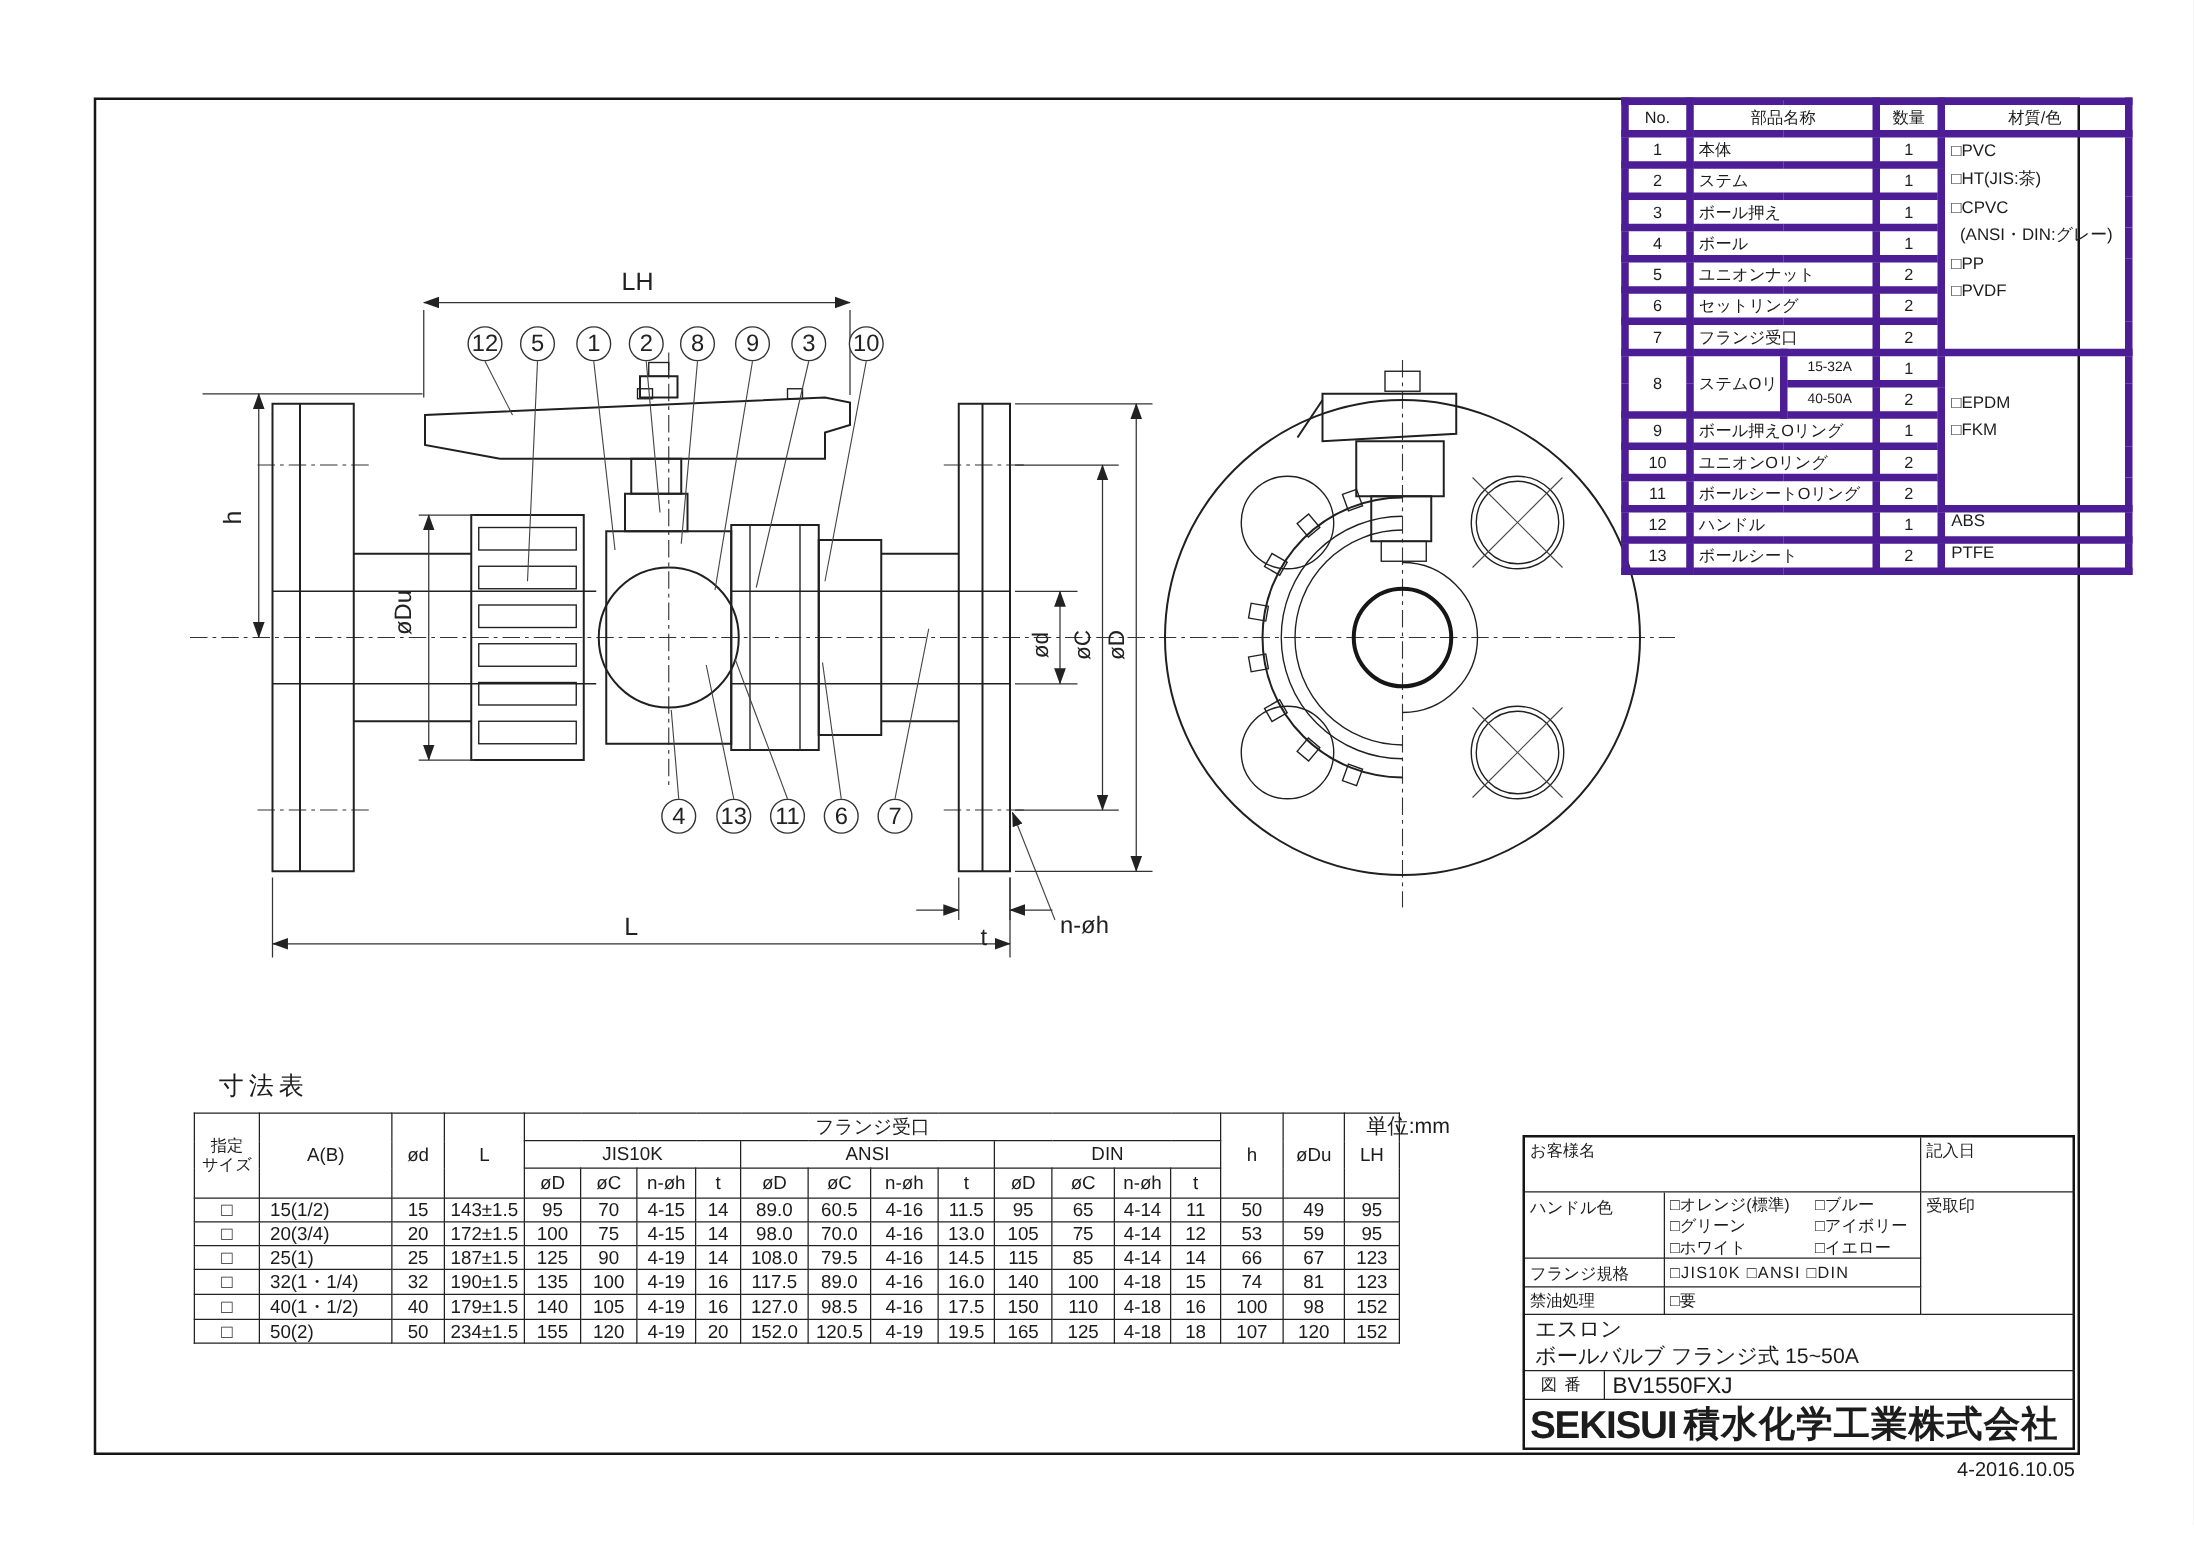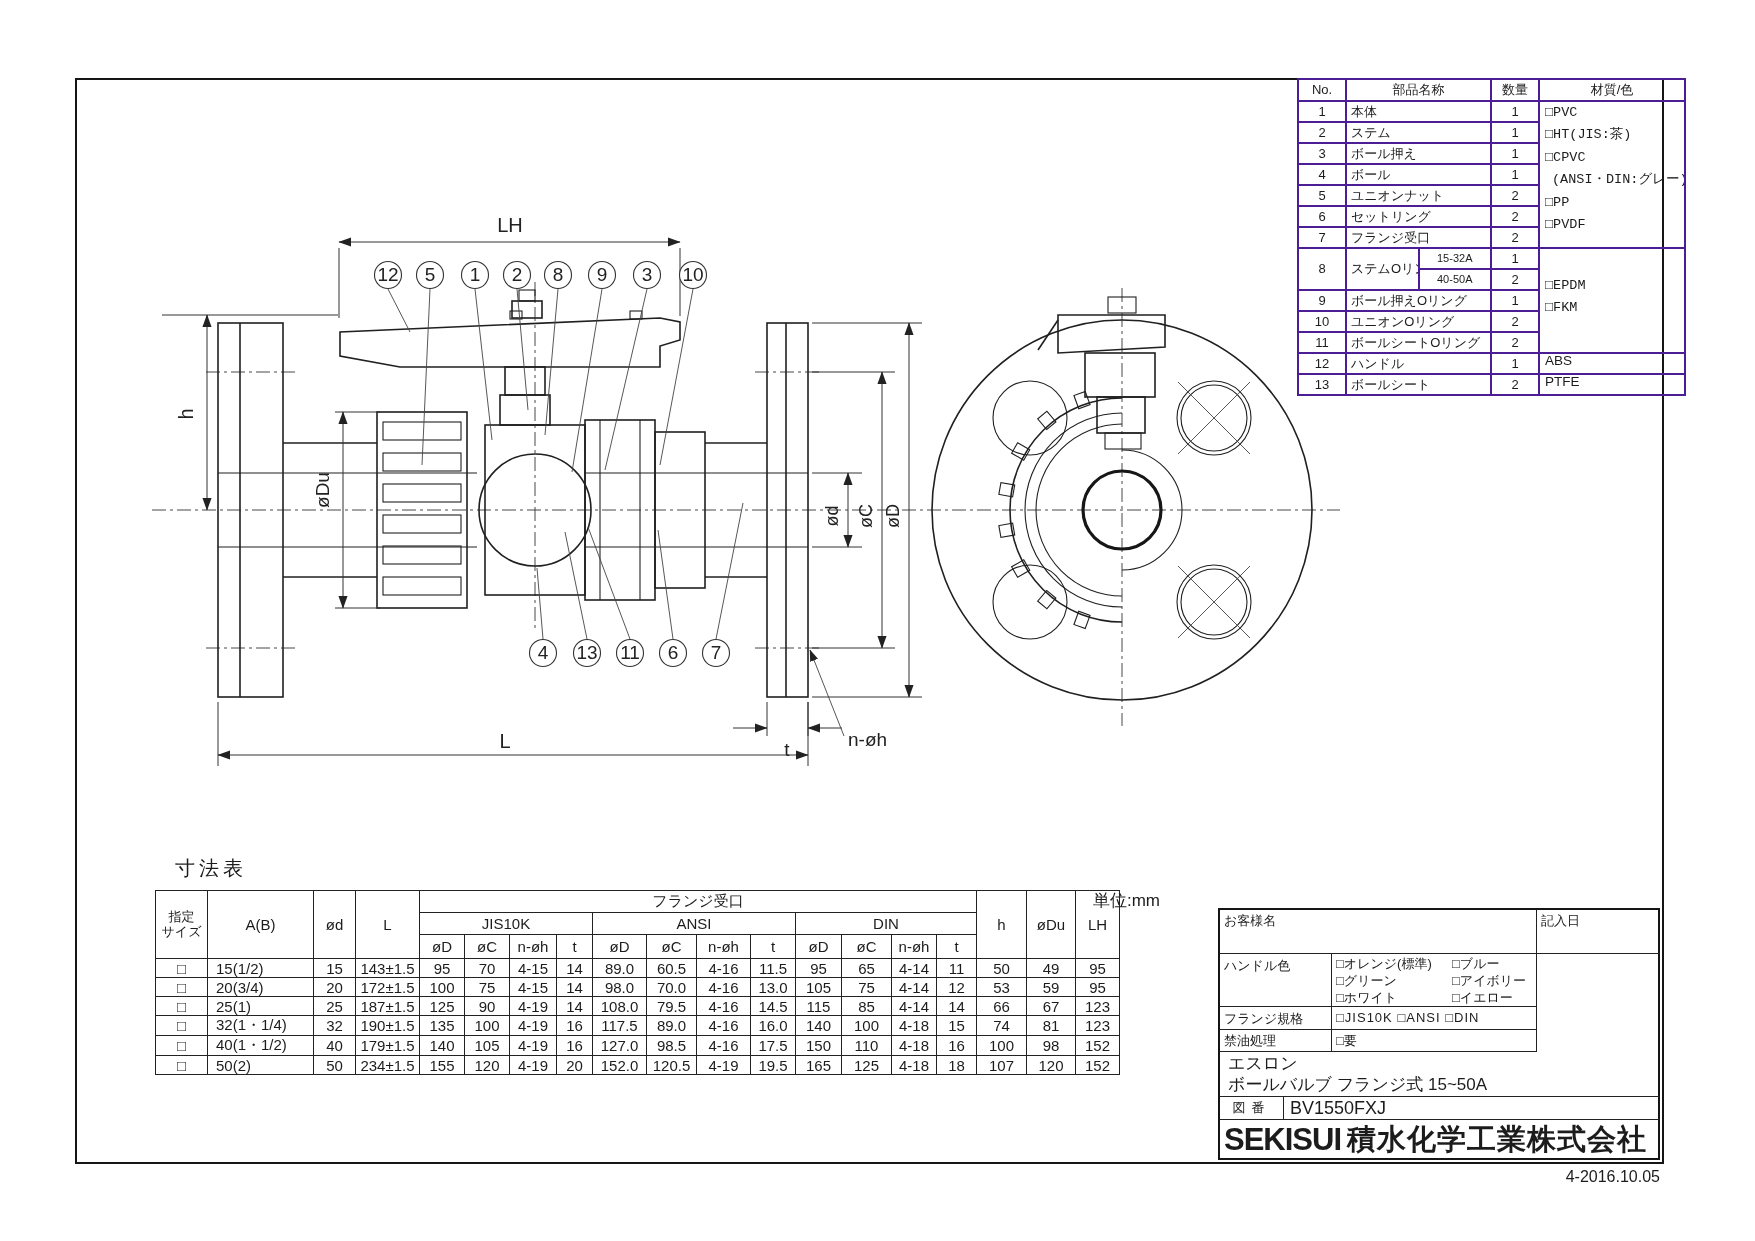--- a/index.html
+++ b/index.html
@@ -9,27 +9,27 @@
   svg text{font-family:"Liberation Sans",sans-serif;fill:#222;}
   .ln{stroke:#202020;stroke-width:1.6;fill:none;}
   .thin{stroke:#202020;stroke-width:1.1;fill:none;}
   .cl{stroke:#333;stroke-width:0.9;fill:none;stroke-dasharray:14 4 3 4;}
   .dim{stroke:#333;stroke-width:1;fill:none;}
   .ldr{stroke:#444;stroke-width:0.9;fill:none;}
   .bub{stroke:#333;stroke-width:1.1;fill:#fff;}
 
   
   .parts{position:absolute;left:1297px;top:78px;width:363px;border-collapse:collapse;table-layout:fixed;z-index:3;}
-  .parts td{border:2px solid #4c1d95;font-size:13px;height:19px;padding:0 2px;text-align:center;
+  .parts td{border:6px solid #4c1d95;font-size:13px;height:19px;padding:0 2px;text-align:center;
             line-height:1.05;overflow:hidden;white-space:nowrap;}
   .parts tr.hd td{height:20px;font-size:13px;}
   .parts .nm{text-align:left;padding-left:4px;}
   .parts .sz{font-size:11px;}
   .parts .mat{text-align:left;vertical-align:top;padding-left:5px;font-size:13.5px;}
-  .parts .mat div{line-height:22.4px;white-space:nowrap;font-family:Liberation Mono, monospace;}
+  .parts .mat div{line-height:22.4px;white-space:nowrap;}
   .parts .mat.g2{padding-top:26px;}
   .parts .mat .ind{padding-left:7px;}
 
   
   .dtitle{position:absolute;left:175px;top:855px;font-size:20px;letter-spacing:4px;z-index:3;}
   .unit{position:absolute;left:940px;top:861px;width:220px;text-align:right;font-size:17px;z-index:3;margin-top:28px;}
   .dims{position:absolute;left:155px;top:890px;border-collapse:collapse;table-layout:fixed;z-index:3;}
   .dims td{border:1px solid #222;font-size:15px;text-align:center;padding:0;overflow:hidden;white-space:nowrap;}
   .dims .h1 td{height:21px;}
   .dims .h2 td{height:21px;}
@@ -555,20 +555,21 @@
           <div>□グリーン</div>
           <div>□ホワイト</div>
         </div>
         <div class="col">
           <div>□ブルー</div>
           <div>□アイボリー</div>
           <div>□イエロー</div>
         </div>
       </div>
     </div>
+    <div class="cell c-uketori">受取印</div>
     <div class="cell c-flabel">フランジ規格</div>
     <div class="cell c-fval">□JIS10K  □ANSI  □DIN</div>
     <div class="cell c-olabel">禁油処理</div>
     <div class="cell c-oval">□要</div>
     <div class="cell c-product">
       <div>エスロン</div>
       <div>ボールバルブ フランジ式 15~50A</div>
     </div>
     <div class="cell c-zlabel">図番</div>
     <div class="cell c-zval">BV1550FXJ</div>

